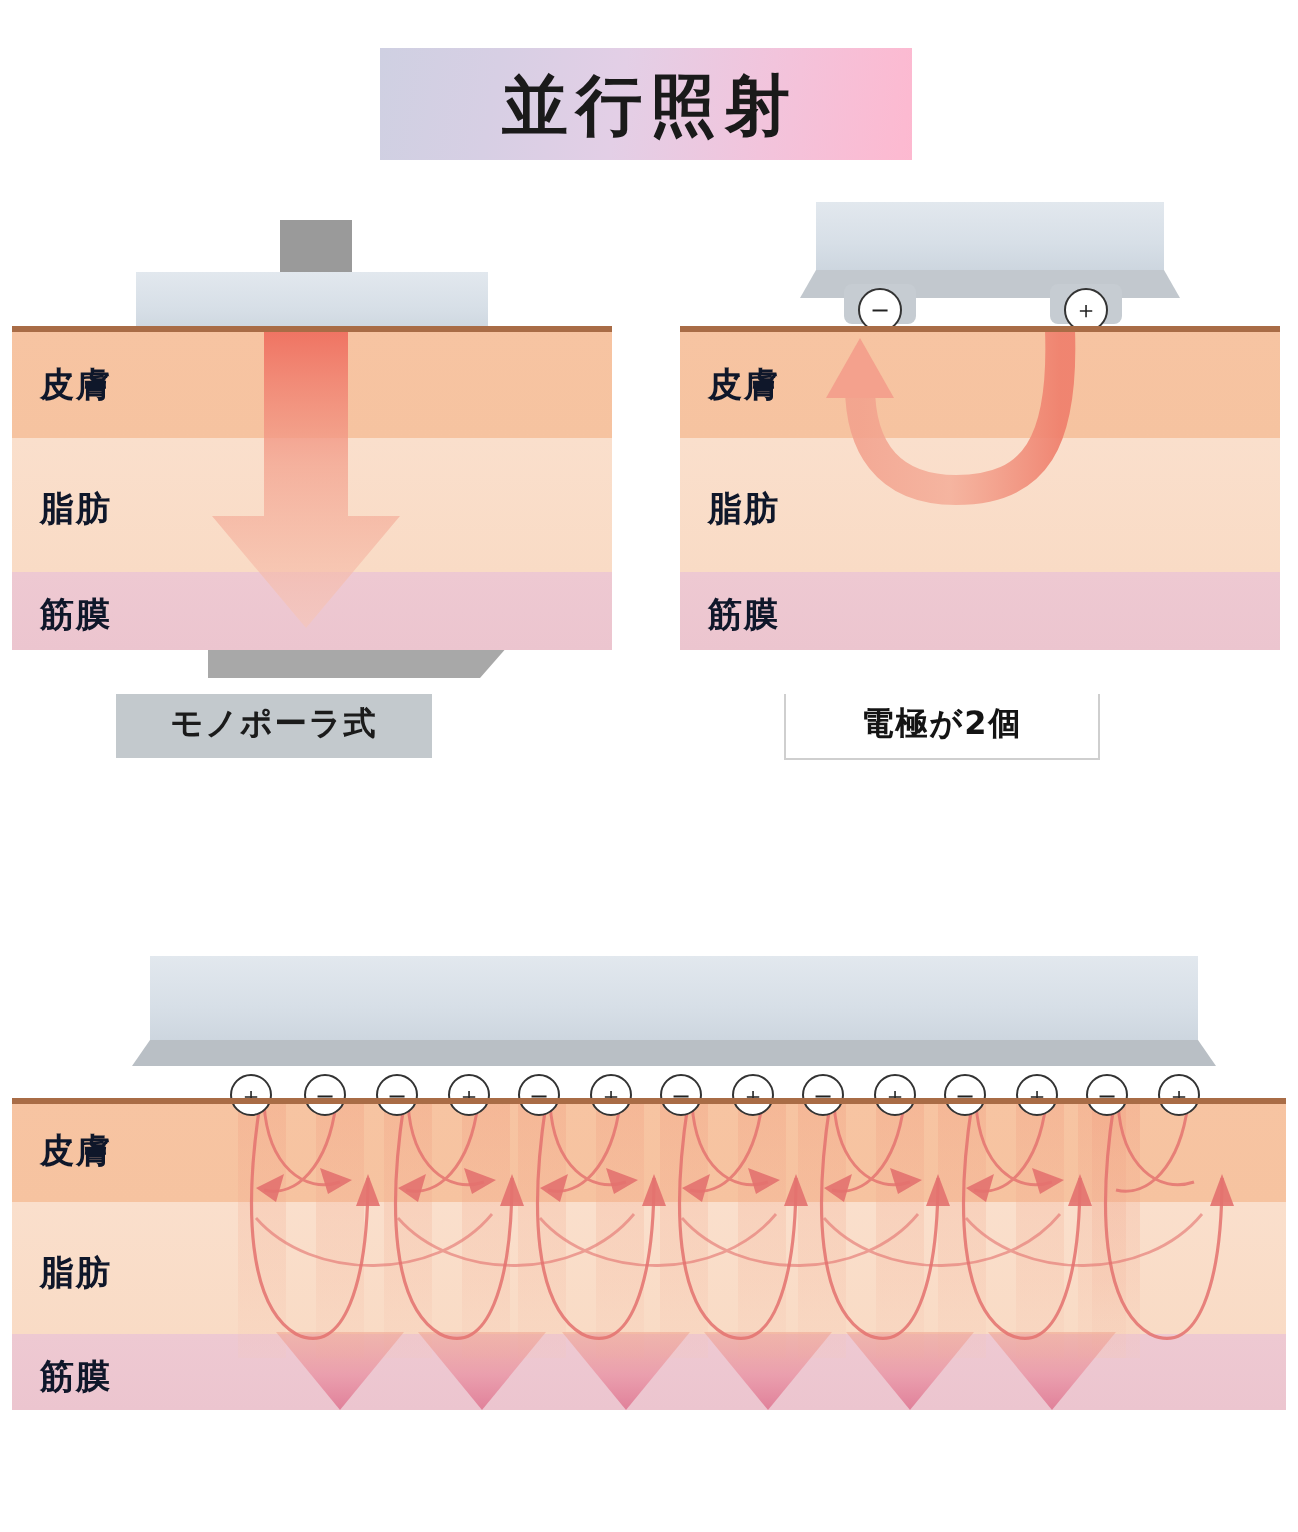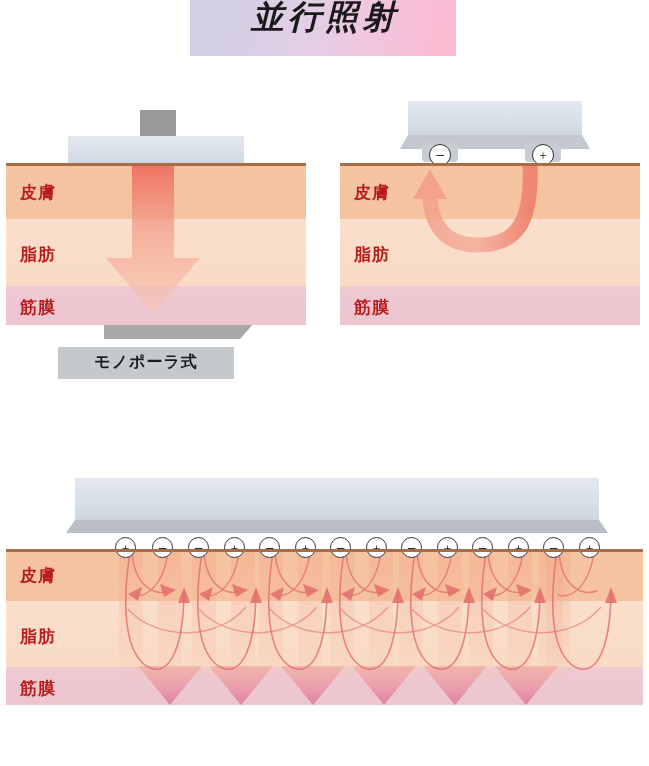--- a/index.html
+++ b/index.html
@@ -5,55 +5,55 @@
   html,body{margin:0;padding:0;background:#ffffff;}
   body{
     width:649px;height:766px;position:relative;overflow:hidden;
     font-family:"DejaVu Sans","Liberation Sans",sans-serif;
     -webkit-font-smoothing:antialiased;
   }
   .stage{position:absolute;left:0;top:0;width:649px;height:766px;}
 
   
   .title-band{
-    position:absolute;left:190px;top:0;width:266px;height:56px;
+    position:absolute;left:190px;top:24px;width:266px;height:56px;
     background:linear-gradient(100deg,#cfd0e2 0%,#d7cfe4 22%,#e3cfe6 45%,#f2c4dc 72%,#fdb9d0 100%);
-    display:flex;align-items:flex-start;justify-content:center;font-style:italic;
+    display:flex;align-items:center;justify-content:center;
   }
   .title-text{
     font-family:"DejaVu Serif","Liberation Serif",serif;
     font-size:33px;font-weight:700;color:#1a1a1a;letter-spacing:4px;
     line-height:1;padding-left:4px;
   }
 
   
   .tissue{position:absolute;overflow:hidden;}
   .tline{position:absolute;left:0;right:0;height:3px;background:#a96c46;top:0;z-index:6;}
   .lay{position:absolute;left:0;right:0;}
   .lay.skin{background:linear-gradient(180deg,#f7c4a2 0%,#f6c3a0 100%);}
   .lay.fat{background:linear-gradient(180deg,#fadfcc 0%,#f9dbc5 100%);}
   .lay.fascia{background:linear-gradient(180deg,#eec9d2 0%,#ecc5cf 100%);}
   .lay-label{
-    position:absolute;left:14px;font-size:17px;font-weight:700;color:#b91c1c;
+    position:absolute;left:14px;font-size:17px;font-weight:700;color:#0f172a;
     font-family:"DejaVu Sans","Liberation Sans",sans-serif;letter-spacing:1px;z-index:7;
   }
 
   
   .dev-body{position:absolute;background:linear-gradient(180deg,#e2e8ee 0%,#d7dfe7 60%,#cdd6df 100%);}
   .dev-top{position:absolute;background:#9a9a9a;}
 
   .electrode{
     position:absolute;border-radius:50%;background:#ffffff;border:1.6px solid #333;
     display:flex;align-items:center;justify-content:center;
     font-size:12px;color:#222;font-weight:400;line-height:1;
   }
   .epad{position:absolute;background:#c6ccd2;border-radius:4px;}
 
   
-  .capbox{position:absolute;width:176px;}
+  .capbox{position:absolute;width:158px;}
   .cap-head{
     background:#c3c9cd;color:#1b1b1b;font-size:16px;font-weight:600;
     text-align:center;padding:5px 0 6px;letter-spacing:1px;
   }
   .cap-body{
     background:#ffffff;border:1px solid #cfcfcf;border-top:none;color:#141414;
     font-size:16px;font-weight:600;text-align:center;padding:5px 0 6px;letter-spacing:1px;
   }
 
   
@@ -134,20 +134,21 @@
         <path d="M 130,2 C 132,58 118,82 78,82 C 42,82 30,58 30,30" fill="none" stroke="url(#bgrad)" stroke-width="15" stroke-linecap="butt"></path>
         <polygon points="30,6 47,36 13,36" fill="#f4a18d"></polygon>
       </svg>
 
       <div class="lay-label" style="top:18px;">皮膚</div>
       <div class="lay-label" style="top:80px;">脂肪</div>
       <div class="lay-label" style="top:133px;">筋膜</div>
     </div>
 
     <div class="capbox" style="left:392px;top:347px;">
+      <div class="cap-body">電極が2個</div>
     </div>
   </div>
 
   <div>
 
     <div class="dev-body" style="left:75px;top:478px;width:524px;height:42px;"></div>
     <svg style="position:absolute;left:66px;top:520px;" width="542" height="13">
       <polygon points="9,0 533,0 542,13 0,13" fill="#b9bfc5"></polygon>
     </svg>
 

